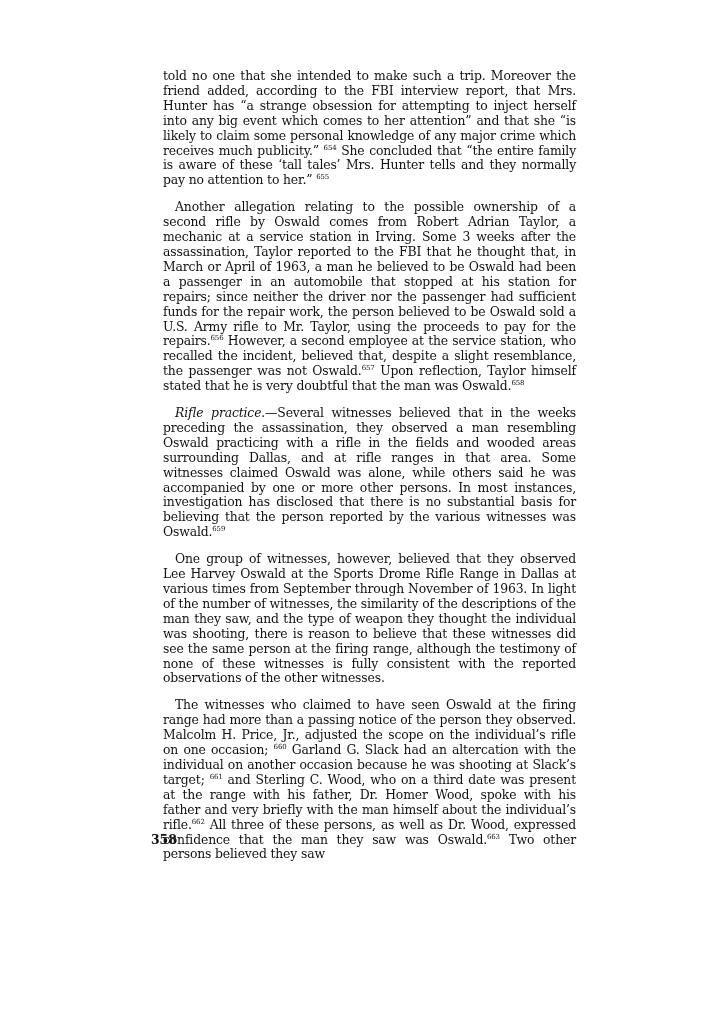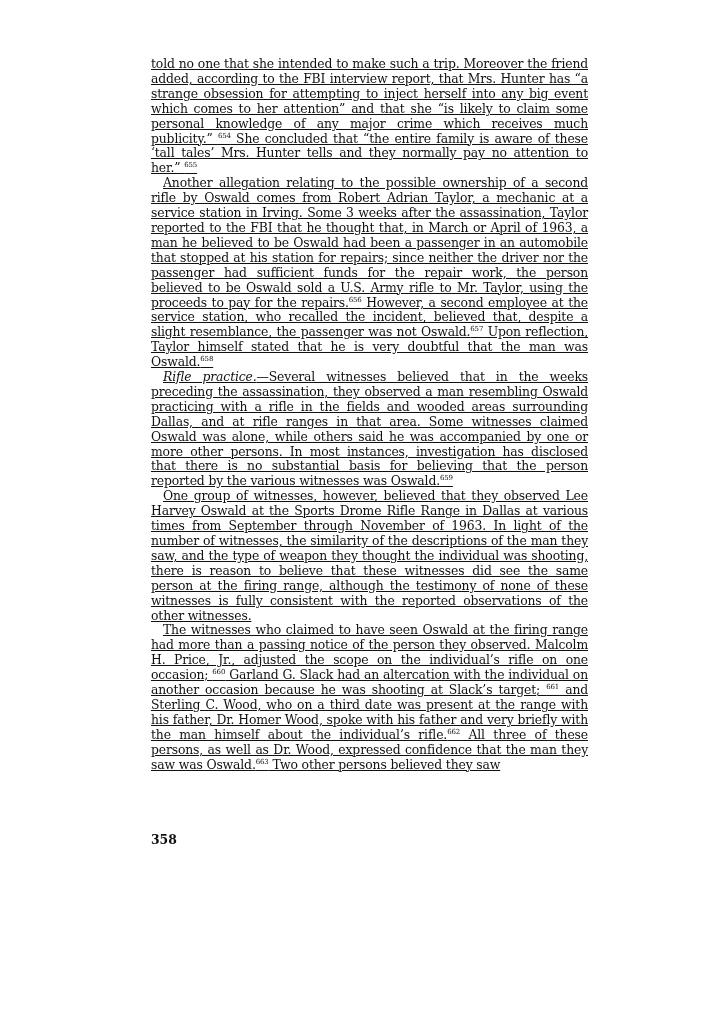--- a/index.html
+++ b/index.html
@@ -9,21 +9,21 @@
     left: 151px;
     top: 57px;
     width: 437px;
     font-family: "DejaVu Serif", "Liberation Serif", serif;
     font-size: 12.4px;
     line-height: 14.9px;
     color: #111111;
     text-align: justify;
     letter-spacing: -0.15px;
   }
-  .page p { margin: 0; text-decoration: underline; }
+  .page p { margin: 12px; }
   .page p.indent { text-indent: 12px; }
   .fn { font-size: 7px; vertical-align: super; line-height: 0; }
   .it { font-style: italic; }
   .page-number {
     position: absolute;
     left: 151px;
     top: 832px;
     font-family: "DejaVu Serif", "Liberation Serif", serif;
     font-size: 12.4px;
     font-weight: bold;

